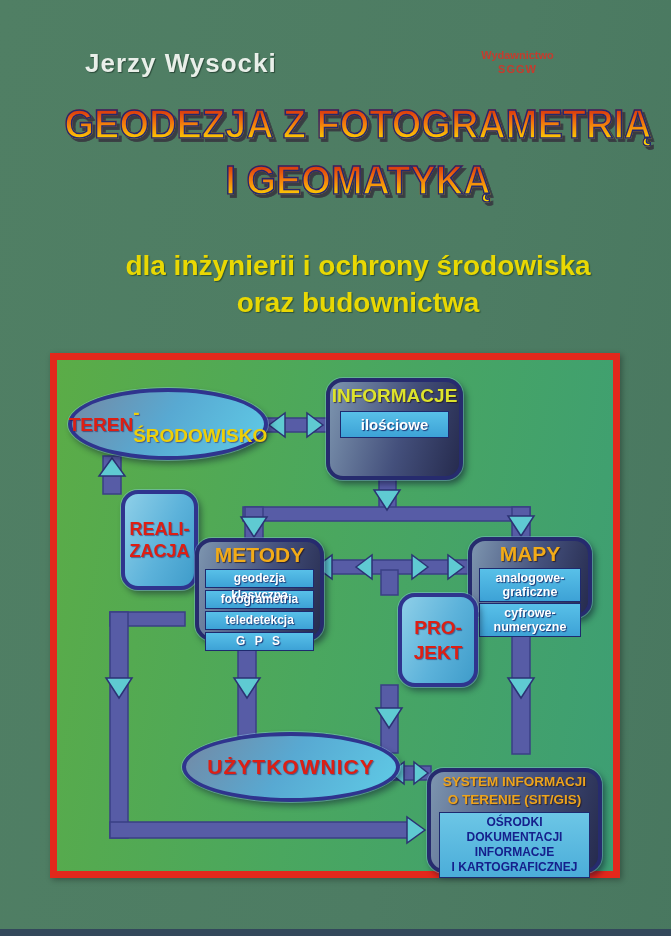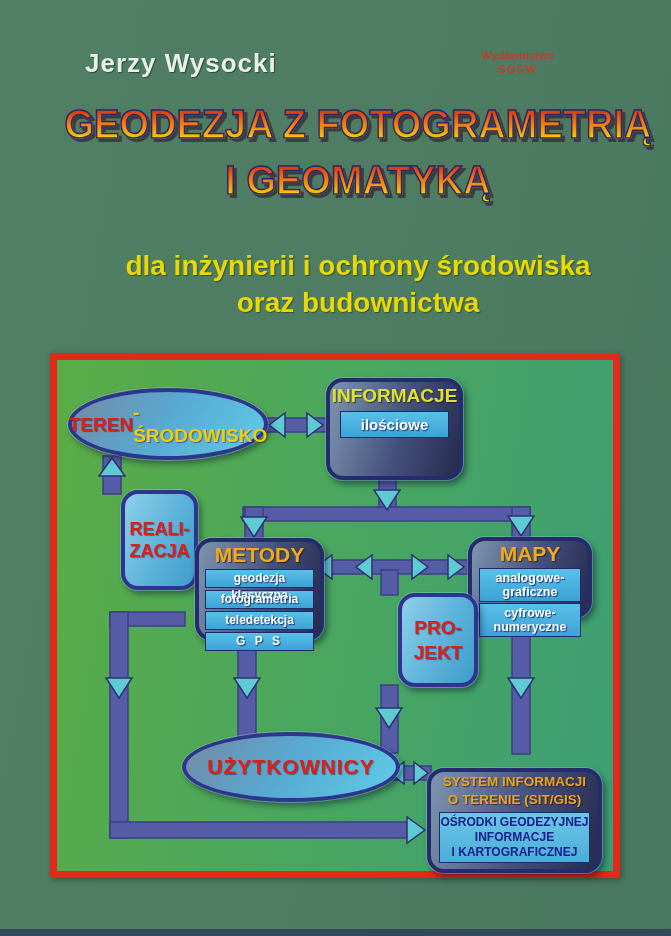--- a/index.html
+++ b/index.html
@@ -204,21 +204,21 @@
     </div>
 
     <div class="node ellipse uzyt">
       <span class="red-text">UŻYTKOWNICY</span>
     </div>
 
     <div class="node dark-box sit">
       <div class="hdr">SYSTEM INFORMACJI</div>
       <div class="hdr">O TERENIE (SIT/GIS)</div>
       <div class="inner">
-        <div>OŚRODKI GEODEZYJNEJ</div>
+        <div>OŚRODKI DOKUMENTACJI</div>
         <div>INFORMACJE</div>
         <div>I KARTOGRAFICZNEJ</div>
       </div>
     </div>
 
   </div>
 
   <div class="bottom-strip"></div>
 </div>
 

